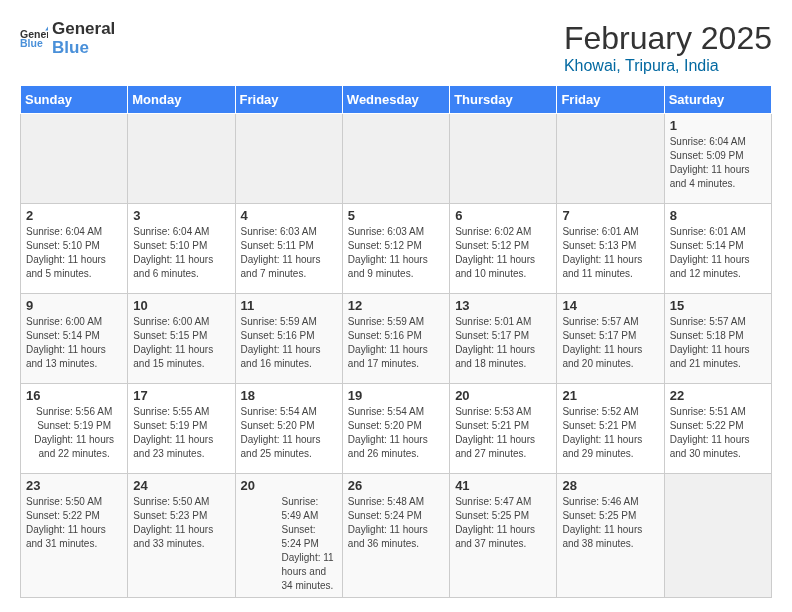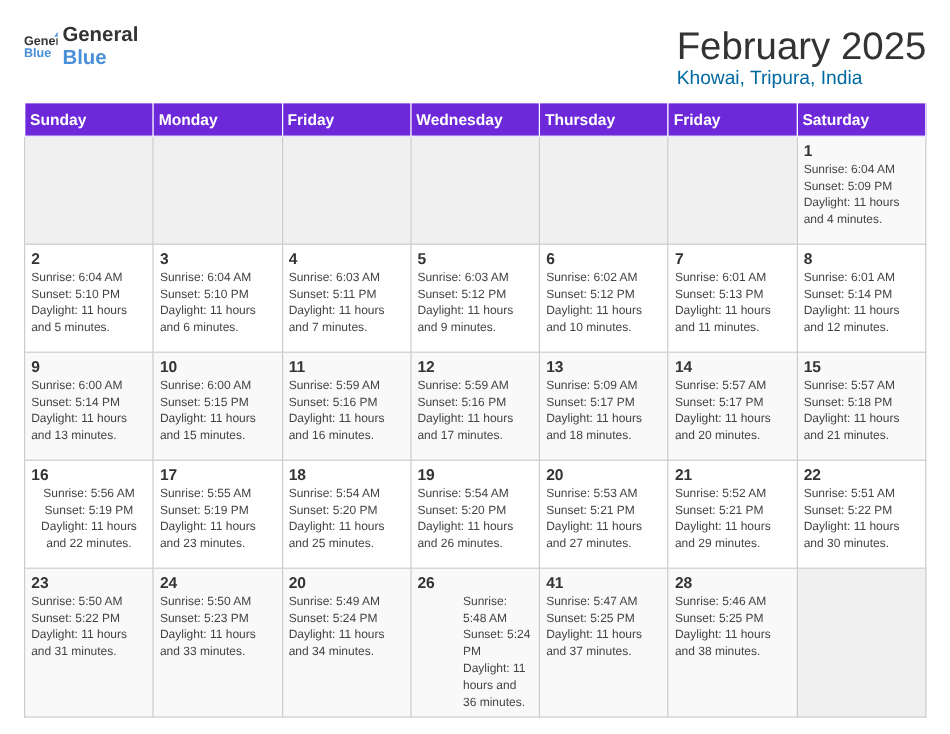--- a/index.html
+++ b/index.html
@@ -36,21 +36,21 @@
     .location {
       font-size: 16px;
       color: #0369a1;
     }
     table {
       width: 100%;
       border-collapse: collapse;
       table-layout: fixed;
     }
     thead tr th {
-      background-color: #6d28d9;
+      background-color: #3b82f6;
       color: #fff;
       font-size: 13px;
       padding: 6px 4px;
       text-align: left;
       border: 1px solid #fff;
     }
     tbody tr td {
       border: 1px solid #ccc;
       vertical-align: top;
       padding: 4px 5px;
@@ -190,21 +190,21 @@
 Daylight: 11 hours and 16 minutes.</div>
         </td>
         <td>
           <span class="day-number">12</span>
           <div class="day-info" style="white-space: pre-line;">Sunrise: 5:59 AM
 Sunset: 5:16 PM
 Daylight: 11 hours and 17 minutes.</div>
         </td>
         <td>
           <span class="day-number">13</span>
-          <div class="day-info" style="white-space: pre-line;">Sunrise: 5:09 AM
+          <div class="day-info" style="white-space: pre-line;">Sunrise: 5:01 AM
 Sunset: 5:17 PM
 Daylight: 11 hours and 18 minutes.</div>
         </td>
         <td>
           <span class="day-number">14</span>
           <div class="day-info" style="white-space: pre-line;">Sunrise: 5:57 AM
 Sunset: 5:17 PM
 Daylight: 11 hours and 20 minutes.</div>
         </td>
         <td>
@@ -266,27 +266,27 @@
 Daylight: 11 hours and 31 minutes.</div>
         </td>
         <td>
           <span class="day-number">24</span>
           <div class="day-info" style="white-space: pre-line;">Sunrise: 5:50 AM
 Sunset: 5:23 PM
 Daylight: 11 hours and 33 minutes.</div>
         </td>
         <td>
           <span class="day-number">20</span>
-          <div class="day-info" style="white-space: pre-line;">Sunrise: 5:49 AM
+          <div class="day-info" style="white-space: pre-line; margin-left: 41px;">Sunrise: 5:49 AM
 Sunset: 5:24 PM
 Daylight: 11 hours and 34 minutes.</div>
         </td>
         <td>
           <span class="day-number">26</span>
-          <div class="day-info" style="white-space: pre-line; margin-left: 38px;">Sunrise: 5:48 AM
+          <div class="day-info" style="white-space: pre-line;">Sunrise: 5:48 AM
 Sunset: 5:24 PM
 Daylight: 11 hours and 36 minutes.</div>
         </td>
         <td>
           <span class="day-number">41</span>
           <div class="day-info" style="white-space: pre-line;">Sunrise: 5:47 AM
 Sunset: 5:25 PM
 Daylight: 11 hours and 37 minutes.</div>
         </td>
         <td>

